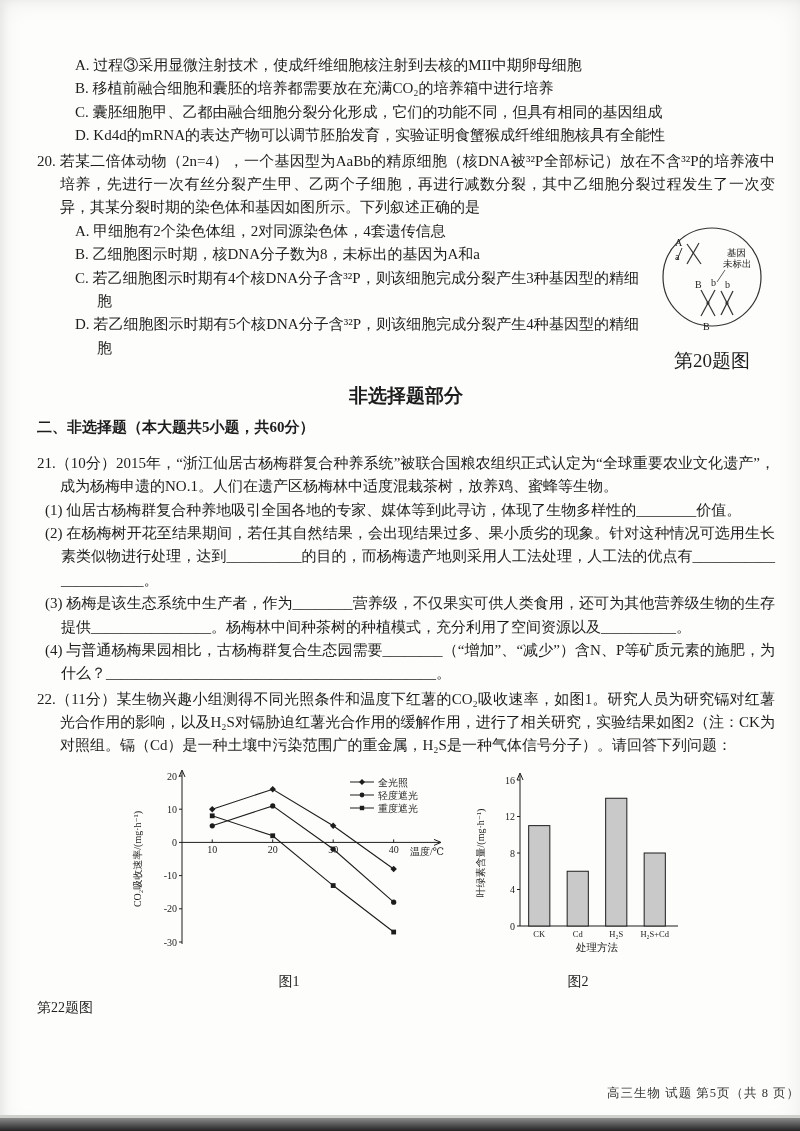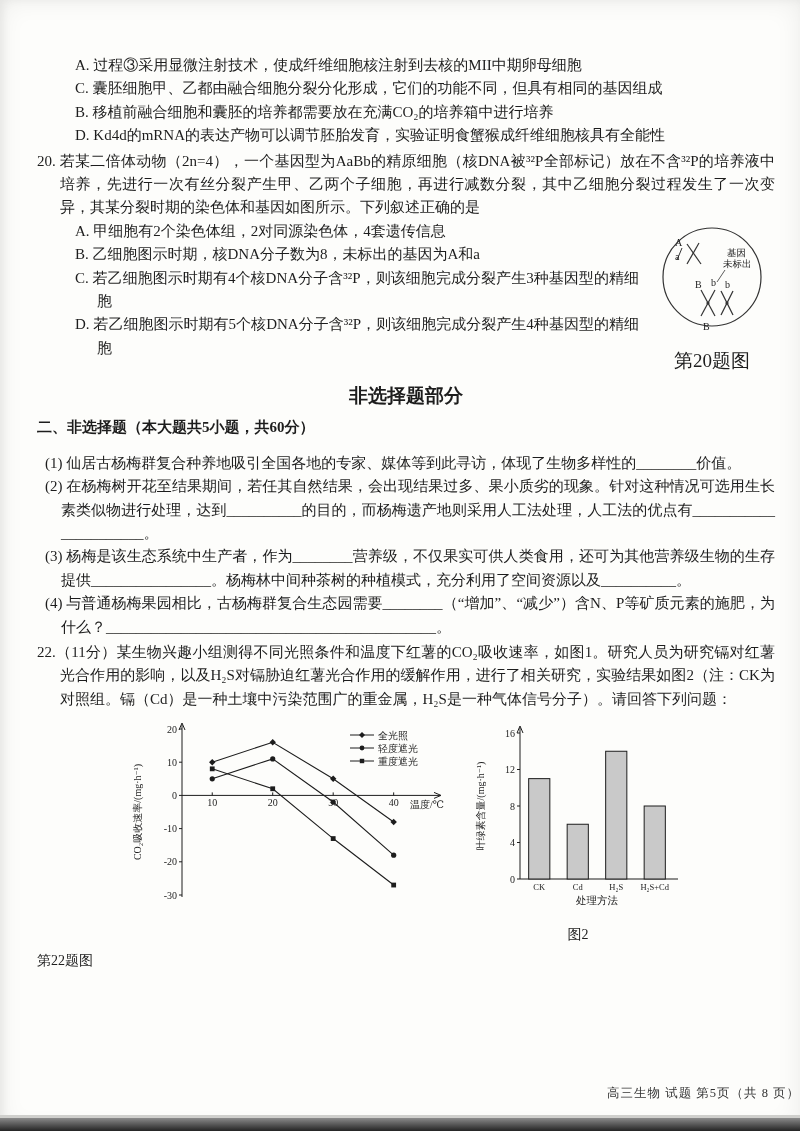--- a/index.html
+++ b/index.html
@@ -33,22 +33,22 @@
   svg text { font-family:"Liberation Serif","DejaVu Serif",serif; fill:#1d1d1d; }
 </style>
 </head>
 <body>
 
 <div class="page">
   <div class="content">
 
     <div class="q-block">
       <div class="opt">A. 过程③采用显微注射技术，使成纤维细胞核注射到去核的MII中期卵母细胞</div>
+      <div class="opt">B. 移植前融合细胞和囊胚的培养都需要放在充满CO₂的培养箱中进行培养</div>
       <div class="opt">C. 囊胚细胞甲、乙都由融合细胞分裂分化形成，它们的功能不同，但具有相同的基因组成</div>
-      <div class="opt">B. 移植前融合细胞和囊胚的培养都需要放在充满CO₂的培养箱中进行培养</div>
       <div class="opt">D. Kd4d的mRNA的表达产物可以调节胚胎发育，实验证明食蟹猴成纤维细胞核具有全能性</div>
     </div>
 
     <div class="q-block">
       <div class="hang">20. 若某二倍体动物（2n=4），一个基因型为AaBb的精原细胞（核DNA被³²P全部标记）放在不含³²P的培养液中培养，先进行一次有丝分裂产生甲、乙两个子细胞，再进行减数分裂，其中乙细胞分裂过程发生了一次变异，其某分裂时期的染色体和基因如图所示。下列叙述正确的是</div>
       <div class="q20-wrap">
         <div class="q20-figure">
           <svg width="122" height="118" viewBox="0 0 122 118">
             <circle cx="61" cy="57" r="49" fill="none" stroke="#333" stroke-width="1.2"></circle>
             <text x="24" y="26" font-size="10">A</text>
@@ -76,20 +76,21 @@
         <div class="opt">B. 乙细胞图示时期，核DNA分子数为8，未标出的基因为A和a</div>
         <div class="opt">C. 若乙细胞图示时期有4个核DNA分子含³²P，则该细胞完成分裂产生3种基因型的精细胞</div>
         <div class="opt">D. 若乙细胞图示时期有5个核DNA分子含³²P，则该细胞完成分裂产生4种基因型的精细胞</div>
       </div>
     </div>
 
     <div class="section-heading">非选择题部分</div>
     <div class="section-subtitle">二、非选择题（本大题共5小题，共60分）</div>
 
     <div class="q-block">
+      <div class="hang">21.（10分）2015年，“浙江仙居古杨梅群复合种养系统”被联合国粮农组织正式认定为“全球重要农业文化遗产”，成为杨梅申遗的NO.1。人们在遗产区杨梅林中适度混栽茶树，放养鸡、蜜蜂等生物。</div>
       <div class="part">(1) 仙居古杨梅群复合种养地吸引全国各地的专家、媒体等到此寻访，体现了生物多样性的________价值。</div>
       <div class="part">(2) 在杨梅树开花至结果期间，若任其自然结果，会出现结果过多、果小质劣的现象。针对这种情况可选用生长素类似物进行处理，达到__________的目的，而杨梅遗产地则采用人工法处理，人工法的优点有______________________。</div>
       <div class="part">(3) 杨梅是该生态系统中生产者，作为________营养级，不仅果实可供人类食用，还可为其他营养级生物的生存提供________________。杨梅林中间种茶树的种植模式，充分利用了空间资源以及__________。</div>
       <div class="part">(4) 与普通杨梅果园相比，古杨梅群复合生态园需要________（“增加”、“减少”）含N、P等矿质元素的施肥，为什么？____________________________________________。</div>
     </div>
 
     <div class="q-block">
       <div class="hang">22.（11分）某生物兴趣小组测得不同光照条件和温度下红薯的CO₂吸收速率，如图1。研究人员为研究镉对红薯光合作用的影响，以及H₂S对镉胁迫红薯光合作用的缓解作用，进行了相关研究，实验结果如图2（注：CK为对照组。镉（Cd）是一种土壤中污染范围广的重金属，H₂S是一种气体信号分子）。请回答下列问题：</div>
     </div>
 
@@ -140,20 +141,21 @@
             <line x1="220" y1="16" x2="244" y2="16" stroke="#1d1d1d"></line>
             <path d="M232 13L235 16L232 19L229 16Z" fill="#1d1d1d"></path>
             <text x="248" y="19.5" font-size="10">全光照</text>
             <line x1="220" y1="29" x2="244" y2="29" stroke="#1d1d1d"></line>
             <circle cx="232" cy="29" r="2.4" fill="#1d1d1d"></circle>
             <text x="248" y="32.5" font-size="10">轻度遮光</text>
             <line x1="220" y1="42" x2="244" y2="42" stroke="#1d1d1d"></line>
             <rect x="229.8" y="39.8" width="4.4" height="4.4" fill="#1d1d1d"></rect>
             <text x="248" y="45.5" font-size="10">重度遮光</text>
           </svg>
+        <div class="chart-caption">图1</div>
       </div>
       <div class="chart-block">
         <svg id="chart2" width="208" height="198">
             <line x1="46" y1="9" x2="46" y2="160" stroke="#1d1d1d"></line>
             <path d="M43 14L46 7L49 14" fill="none" stroke="#1d1d1d"></path>
             <line x1="46" y1="160" x2="204" y2="160" stroke="#1d1d1d"></line>
             <line x1="43" y1="160" x2="46" y2="160" stroke="#1d1d1d"></line>
             <text x="41" y="163.5" font-size="10" text-anchor="end">0</text>
             <line x1="43" y1="123.5" x2="46" y2="123.5" stroke="#1d1d1d"></line>
             <text x="41" y="127" font-size="10" text-anchor="end">4</text>

